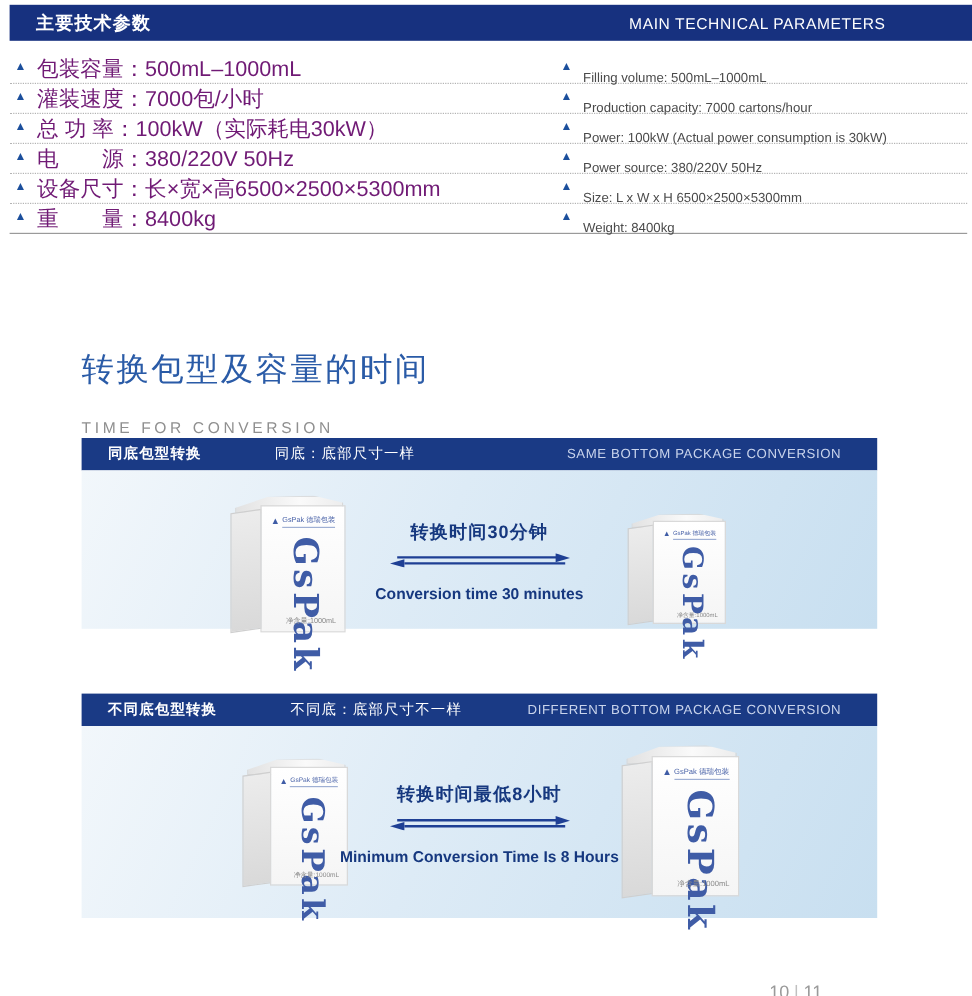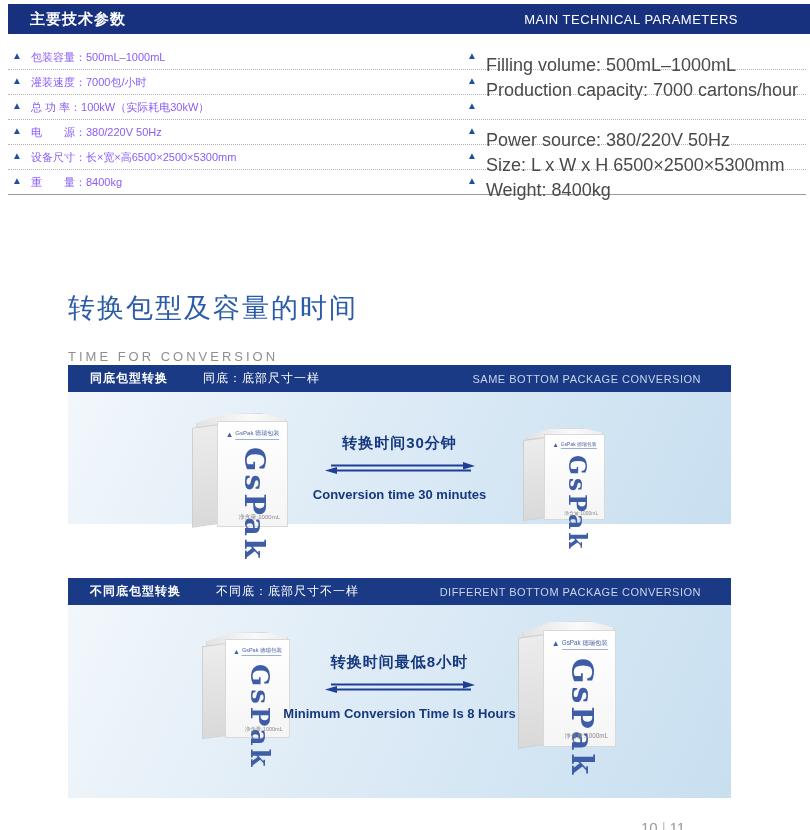--- a/index.html
+++ b/index.html
@@ -28,43 +28,43 @@
     border-bottom:1px dotted #b3b3b3;
   }
   .spec-row:last-child { border-bottom:1px solid #9a9a9a; }
   .cell { display:flex; align-items:center; }
   .cell-left { width:459px; padding-left:4px; }
   .cell-right { flex:1; }
   .tri {
     color:#1c4f9c; font-size:10px; line-height:1;
     margin-right:9px; transform:translateY(-1px);
   }
-  .cell-left .txt { font-size:11px; color:#8b5cf6; }
-  .cell-right .txt { font-size:18px; color:#4a4a4a;margin-top:16px; }
+  .cell-left .txt { font-size:18px; color:#701a75; }
+  .cell-right .txt { font-size:11px; color:#4a4a4a;margin-top:16px; }
 
   
   .section-title { position:absolute; left:68px; top:290px; }
   .section-title .zh {
     font-size:27px; font-weight:normal; color:#2a5ba7; letter-spacing:2px;
   }
   .section-title .en {
     margin-top:23px; font-size:13px; color:#8f8f8f; letter-spacing:3px;
   }
 
   
   .panel { position:absolute; left:68px; width:663px; }
   .panel-1 { top:365px; height:159px; }
-  .panel-2 { top:578px; height:220px; }
+  .panel-2 { top:578px; height:187px; }
   .panel-header {
     position:absolute; left:0; top:0; right:0; height:27px;
     background:#1a3a85; color:#fff;
     display:flex; align-items:center; font-size:12px;
   }
   .ph-tag-zh { margin-left:22px; font-weight:bold; letter-spacing:1px; }
-  .ph-note-zh { margin-left:35px; letter-spacing:1px; }
+  .ph-note-zh { margin-left:61px; letter-spacing:1px; }
   .ph-tag-en { margin-left:auto; margin-right:30px; font-size:11px; color:#c9d4ec; letter-spacing:.5px; }
   .panel-body {
     position:absolute; left:0; top:27px; right:0; bottom:0;
     background:linear-gradient(115deg,#f2f7fb 0%,#ddebf6 45%,#c8dff0 100%);
   }
   .convert-center {
     position:absolute; left:50%; transform:translateX(-50%);
     width:280px; text-align:center;
   }
   .panel-1 .convert-center { top:42px; }
@@ -149,20 +149,21 @@
       <span class="txt">Production capacity: 7000 cartons/hour</span>
     </div>
   </div>
   <div class="spec-row">
     <div class="cell cell-left">
       <span class="tri">▲</span>
       <span class="txt">总 功 率：100kW（实际耗电30kW）</span>
     </div>
     <div class="cell cell-right">
       <span class="tri">▲</span>
+      <span class="txt">Power: 100kW (Actual power consumption is 30kW)</span>
     </div>
   </div>
   <div class="spec-row">
     <div class="cell cell-left">
       <span class="tri">▲</span>
       <span class="txt">电　　源：380/220V 50Hz</span>
     </div>
     <div class="cell cell-right">
       <span class="tri">▲</span>
       <span class="txt">Power source: 380/220V 50Hz</span>

